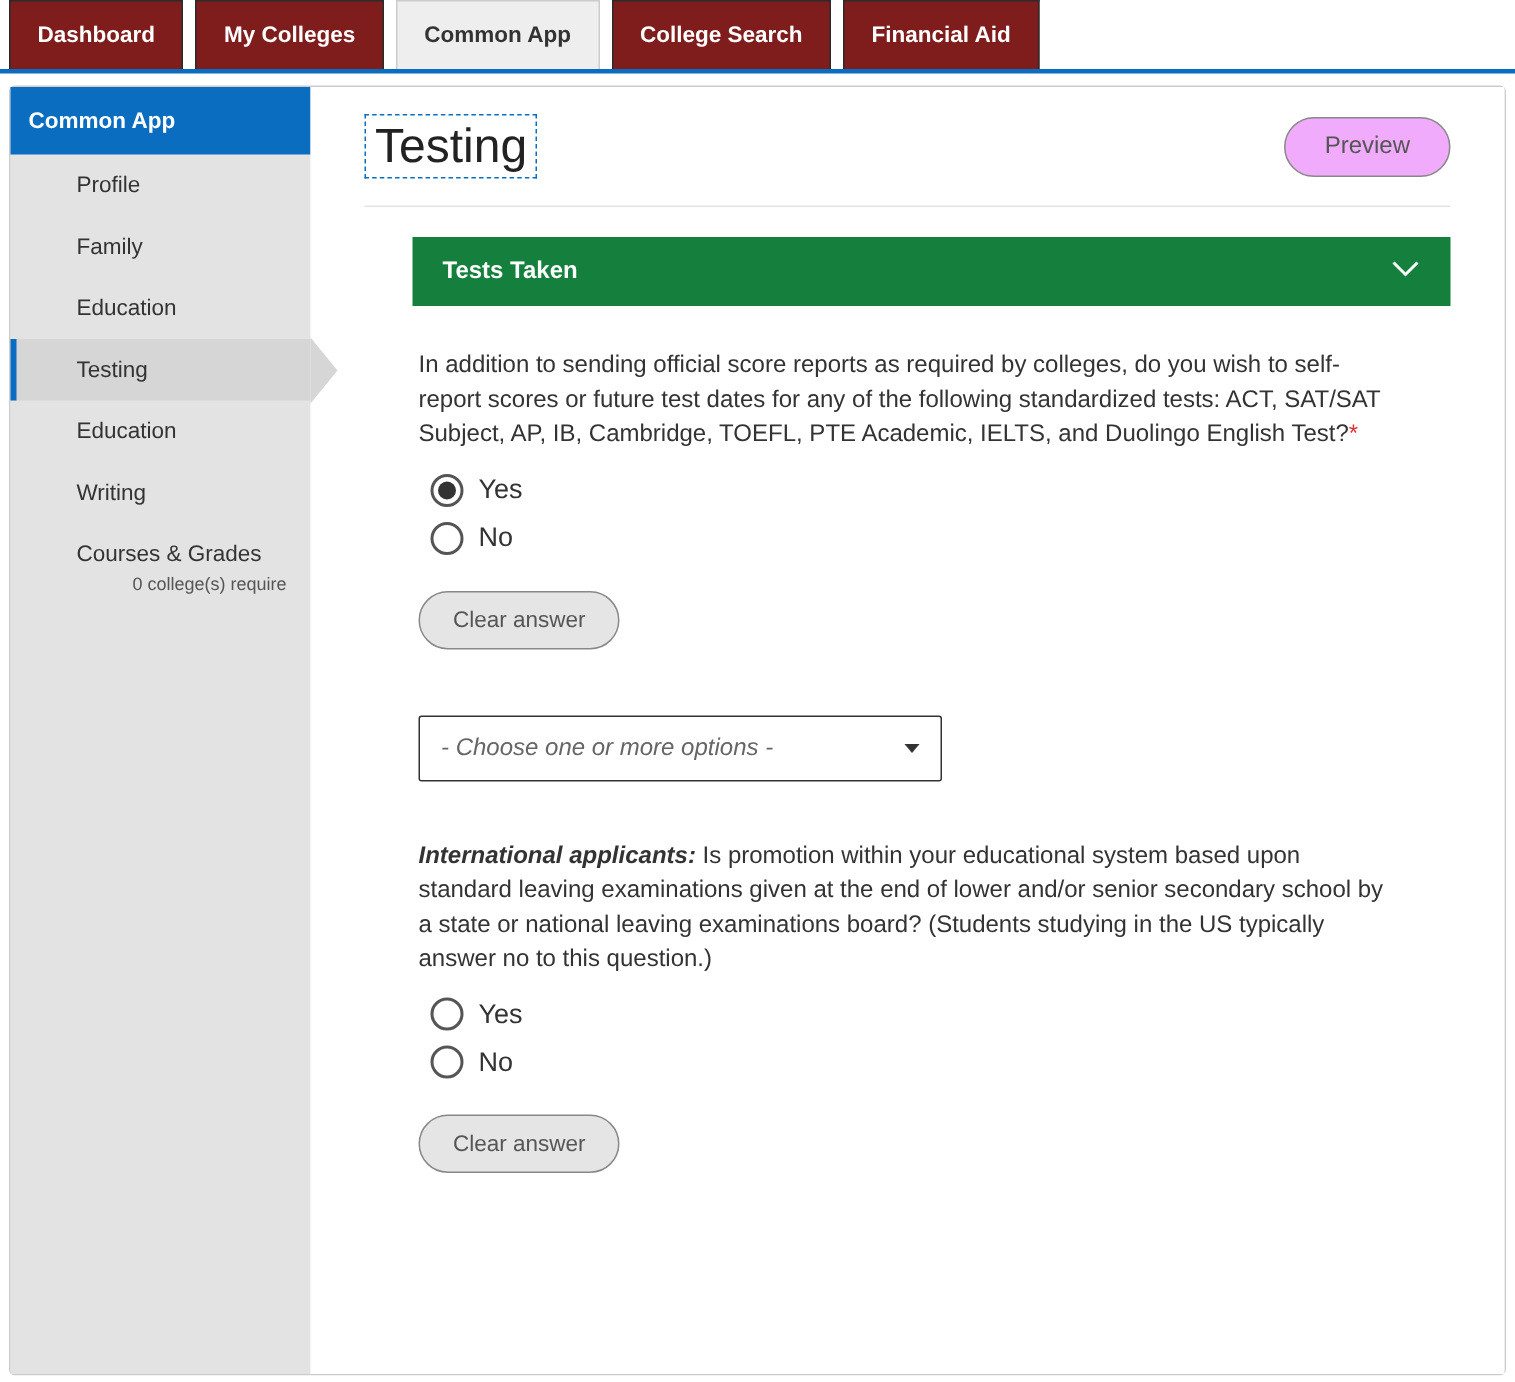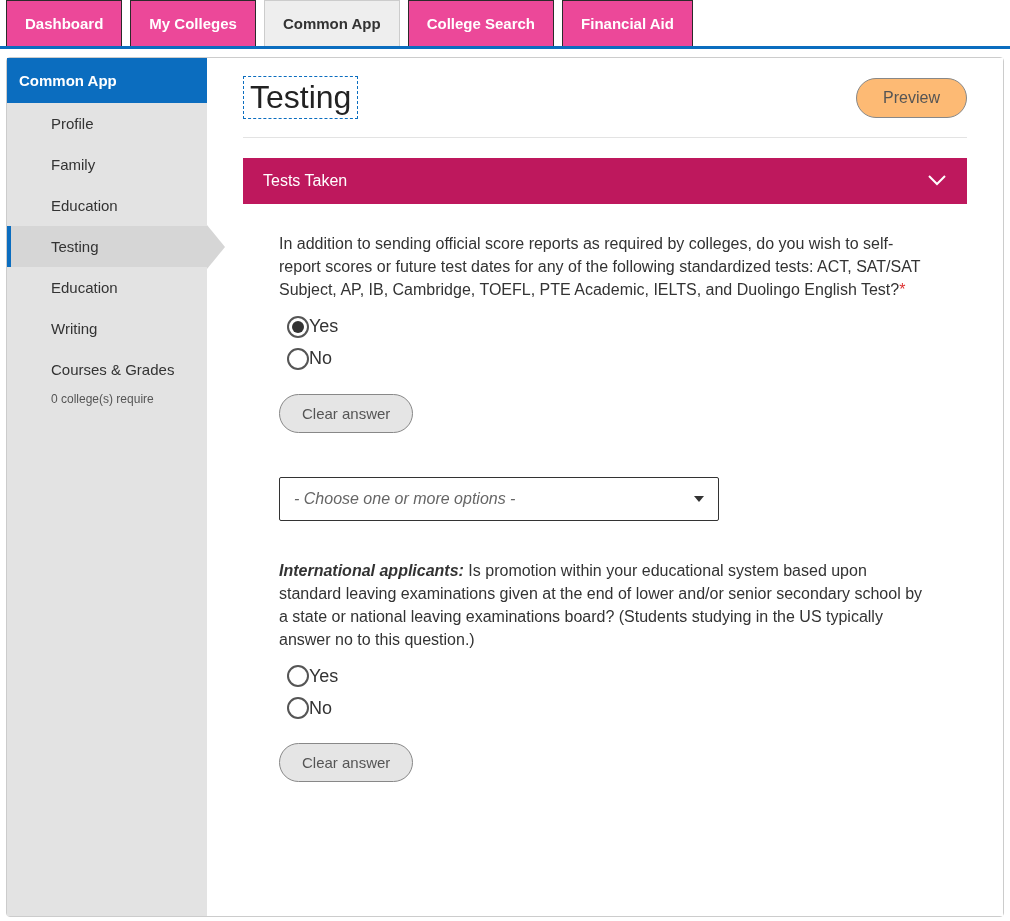--- a/index.html
+++ b/index.html
@@ -9,21 +9,21 @@
     width: 1010px;
     color: #333;
   }
   .tabs {
     display: flex;
     gap: 8px;
     border-bottom: 3px solid #0b6dbf;
     padding-left: 6px;
   }
   .tab {
-    background: #ec4899;
+    background: #7f1d1d;
     color: #fff;
     padding: 14px 18px;
     font-size: 15px;
     font-weight: bold;
     cursor: pointer;
     border-radius: 0 0 0 0;
     border: 1px solid #2b2b2b;
     border-bottom: none;
     position: relative;
     top: 0px;
@@ -59,21 +59,22 @@
     padding: 12px 16px 12px 44px;
     font-size: 15px;
     color: #333;
     cursor: pointer;
     position: relative;
   }
   .side-item .sub {
     display: block;
     font-size: 12px;
     color: #555;
-    margin-top: 14px;
+    margin-top: 4px;
+    text-align: right;
   }
   .side-item.active {
     background: #d6d6d6;
     border-left: 4px solid #0b6dbf;
     padding-left: 40px;
   }
   .side-item.active::after {
     content: "";
     position: absolute;
     right: -18px;
@@ -99,53 +100,55 @@
   }
   .page-title {
     font-size: 32px;
     font-weight: normal;
     border: 1px dashed #0b6dbf;
     padding: 2px 6px;
     color: #222;
   }
   .preview-btn {
     border: 1px solid #888;
-    background: #fdba74;
+    background: #f0abfc;
     border-radius: 22px;
     padding: 10px 26px;
     font-size: 16px;
     color: #555;
     cursor: pointer;
   }
   .section-header {
-    background: #be185d;
+    background: #15803d;
     color: #fff;
-    font-weight: normal;
+    font-weight: bold;
     padding: 14px 20px;
     font-size: 16px;
     display: flex;
     justify-content: space-between;
     align-items: center;
+    margin-left: 32px;
   }
   .chevron {
     display: inline-block;
   }
   .question {
     padding: 28px 36px 10px 36px;
   }
   .q-text {
     font-size: 16px;
     line-height: 1.45;
     color: #333;
     margin-bottom: 14px;
   }
   .req { color: #d33; }
   .radio-row {
     display: flex;
     align-items: center;
+    gap: 10px;
     margin: 10px 0;
     padding-left: 8px;
     cursor: pointer;
   }
   .radio {
     width: 22px; height: 22px;
     border: 2px solid #555;
     border-radius: 50%;
     display: inline-flex;
     align-items: center;
@@ -162,21 +165,21 @@
     margin-top: 14px;
     border: 1px solid #888;
     background: #e5e5e5;
     border-radius: 22px;
     padding: 10px 22px;
     font-size: 15px;
     color: #555;
     cursor: pointer;
   }
   .select-box {
-    width: 440px;
+    width: 349px;
     border: 1px solid #333;
     border-radius: 2px;
     padding: 12px 14px;
     font-style: italic;
     color: #666;
     font-size: 16px;
     display: flex;
     justify-content: space-between;
     align-items: center;
     cursor: pointer;

